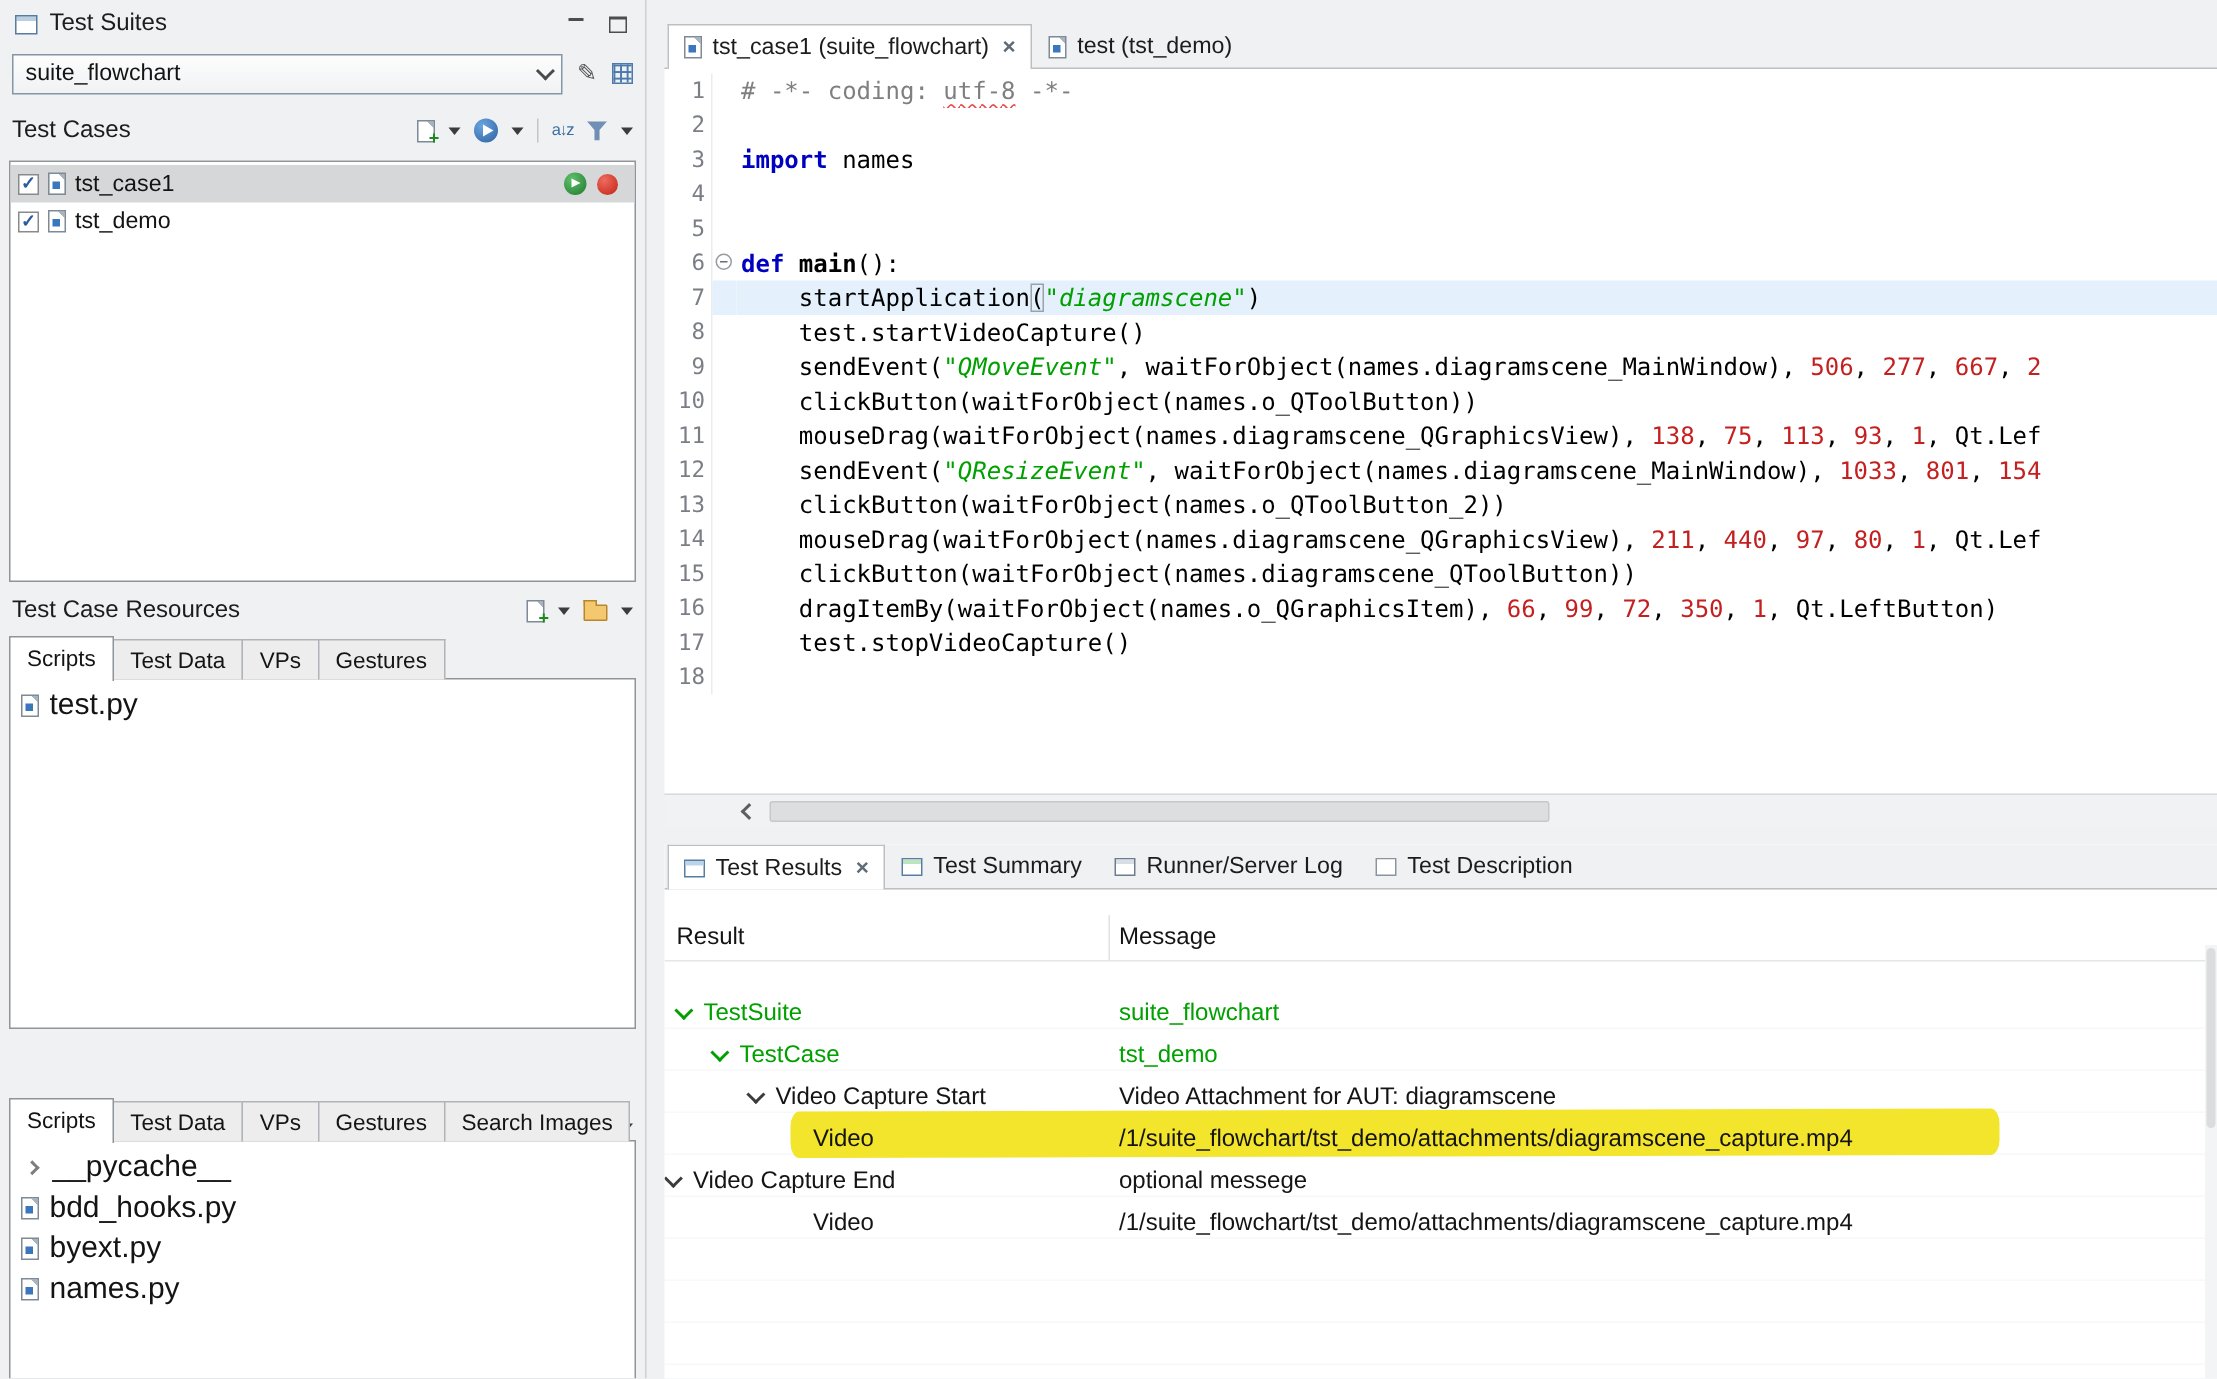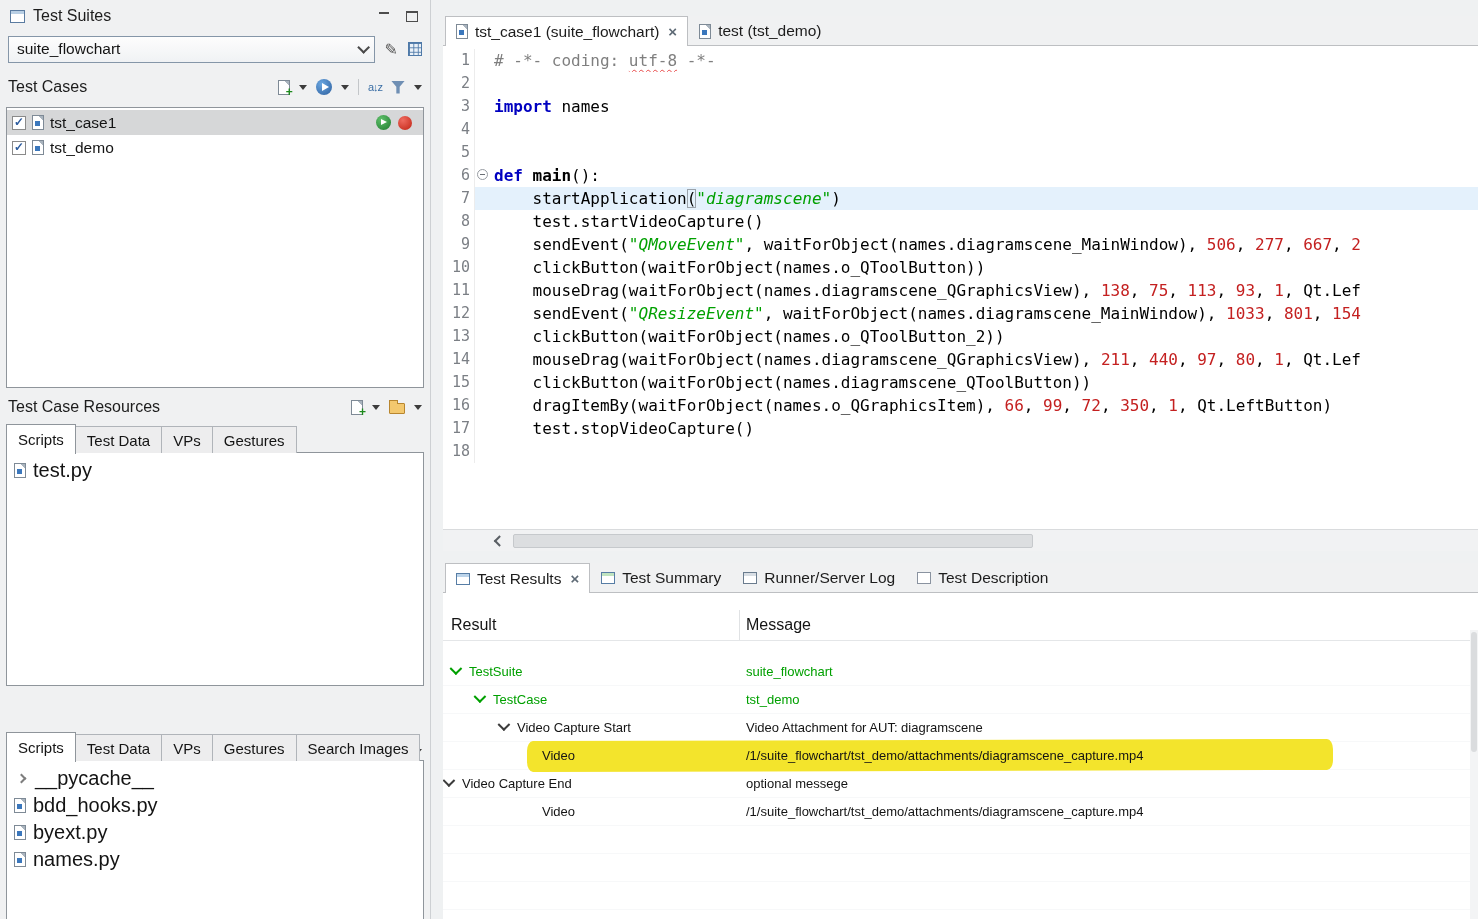--- a/index.html
+++ b/index.html
@@ -100,21 +100,21 @@
   .rtab-icon.v-summary::before { background:#bfe3bf; }
   .rtab-icon.v-log { border-color:#6a7c8e; } .rtab-icon.v-log::before { background:#d8dee4; }
   .rtab-icon.v-doc { border-color:#8a93a0; } .rtab-icon.v-doc::before { background:#fff; }
 
   #results-toolbar { height:37px; display:flex; align-items:center; justify-content:flex-end; padding-right:10px; font-size:16px; background:#fff; }
   #results-header { height:31px; display:flex; align-items:center; border-bottom:1px solid #e4e6e8; font-size:16px; }
   .col-result { width:297px; flex:none; padding-left:8px; border-right:1px solid #e0e2e4; height:100%; display:flex; align-items:center; }
   .col-message { flex:1; padding-left:6px; }
 
   #results-body { flex:1; overflow:hidden; }
-  .r-row { height:28px; display:flex; align-items:center; font-size:13px; position:relative; border-bottom:1px solid #f7f8f9; }
+  .r-row { height:28px; display:flex; align-items:flex-end; font-size:16px; position:relative; border-bottom:1px solid #f7f8f9; }
   .r-result { width:297px; flex:none; display:flex; align-items:center; position:relative; z-index:1; }
   .r-message { flex:1; padding-left:6px; position:relative; z-index:1; }
   .chev { width:9px; height:9px; border-right:2px solid #3c3c3c; border-bottom:2px solid #3c3c3c; transform:rotate(45deg) translate(-1px,-3px); margin-right:10px; flex:none; cursor:pointer; }
   .chev.green { border-color:#00a000; }
   .green { color:#00a000; }
   .marker { position:absolute; left:84px; top:-2px; height:31px; width:806px; background:#f3e42c; border-radius:6px/10px; z-index:0; transform:rotate(-0.15deg); }
 
   #bottom-vscroll { position:absolute; right:0; top:67px; bottom:0; width:8px; background:#f3f4f5; }
   #bottom-vscroll .vthumb { position:absolute; top:2px; left:1px; width:6px; height:120px; background:#dadcde; border-radius:3px; }
 </style>

